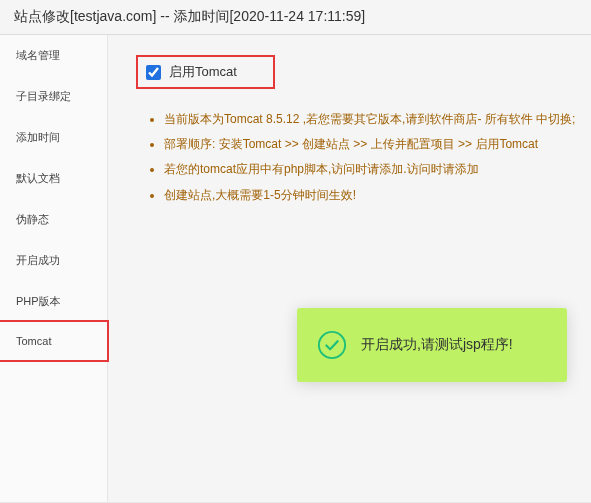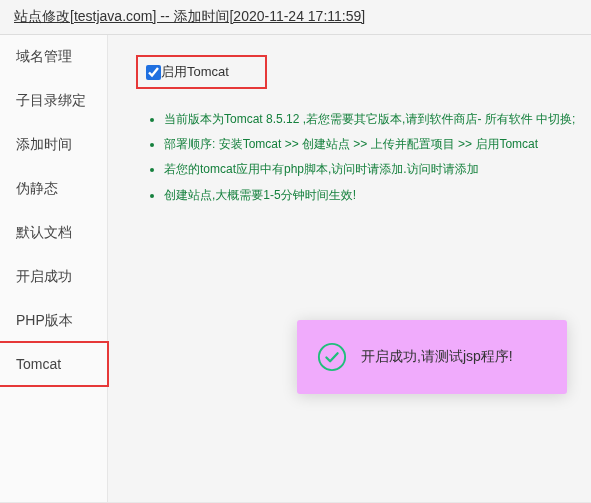--- a/index.html
+++ b/index.html
@@ -11,85 +11,85 @@
       overflow: hidden;
       position: relative;
       font-size: 13px;
     }
     .header {
       background: #f5f5f5;
       padding: 8px 14px;
       color: #333;
       font-size: 14px;
       border-bottom: 1px solid #ddd;
-      text-decoration: underline;
     }
     .main {
       display: flex;
       height: calc(100% - 36px);
       background: #f5f5f5;
     }
     .sidebar {
       width: 108px;
       background: #fafafa;
       border-right: 1px solid #e6e6e6;
     }
     .sidebar-item {
       padding: 13px 16px;
       color: #444;
       cursor: pointer;
-      font-size: 14px;
+      font-size: 11px;
     }
     .sidebar-item.highlighted {
       border: 2px solid #e63838;
       margin: -2px;
       position: relative;
       z-index: 1;
     }
     .content {
       flex: 1;
       padding: 20px 0 0 28px;
       background: #f5f5f5;
       position: relative;
     }
     .checkbox-row {
       display: inline-flex;
       align-items: center;
+      gap: 8px;
       padding: 6px 36px 6px 8px;
     }
     .checkbox-row.highlighted {
       border: 2px solid #e63838;
     }
     input[type="checkbox"] {
       width: 15px;
       height: 15px;
       accent-color: #2070e0;
       cursor: pointer;
     }
     .checkbox-label {
       color: #333;
       font-size: 13px;
     }
     .note-list {
       margin-top: 18px;
       padding-left: 20px;
-      color: #15803d;
+      color: #a16207;
       font-size: 12px;
       line-height: 2.1;
     }
     .note-list li {
       list-style: disc;
       margin-left: 8px;
     }
     .toast {
       position: absolute;
       right: 24px;
-      bottom: 108px;
+      bottom: 120px;
       width: 270px;
-      background: #f0abfc;
+      background: #bef264;
       border-radius: 3px;
       box-shadow: 0 2px 16px rgba(0,0,0,0.15);
       padding: 22px 20px;
       display: flex;
       align-items: center;
       gap: 14px;
     }
     .toast-icon {
       width: 30px;
       height: 30px;
@@ -109,22 +109,22 @@
 
 <div class="header">
   <span>站点修改[testjava.com] -- 添加时间[2020-11-24 17:11:59]</span>
 </div>
 
 <div class="main">
   <div class="sidebar">
     <div class="sidebar-item"><span>域名管理</span></div>
     <div class="sidebar-item"><span>子目录绑定</span></div>
     <div class="sidebar-item"><span>添加时间</span></div>
+    <div class="sidebar-item"><span>默认文档</span></div>
     <div class="sidebar-item"><span>伪静态</span></div>
-    <div class="sidebar-item"><span>默认文档</span></div>
     <div class="sidebar-item"><span>开启成功</span></div>
     <div class="sidebar-item"><span>PHP版本</span></div>
     <div class="sidebar-item highlighted"><span>Tomcat</span></div>
 
   </div>
 
   <div class="content">
     <div class="checkbox-row highlighted">
       <input type="checkbox" checked="" style="">
       <span class="checkbox-label">启用Tomcat</span>

